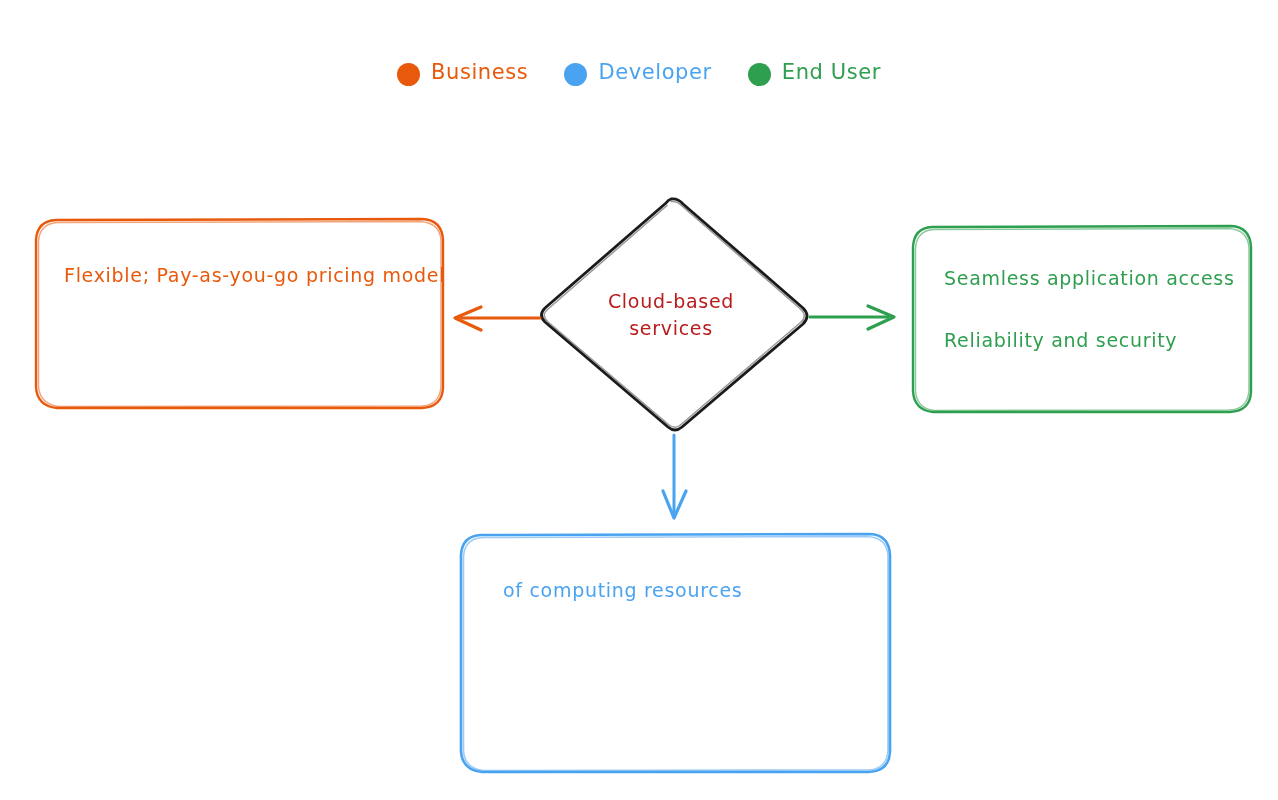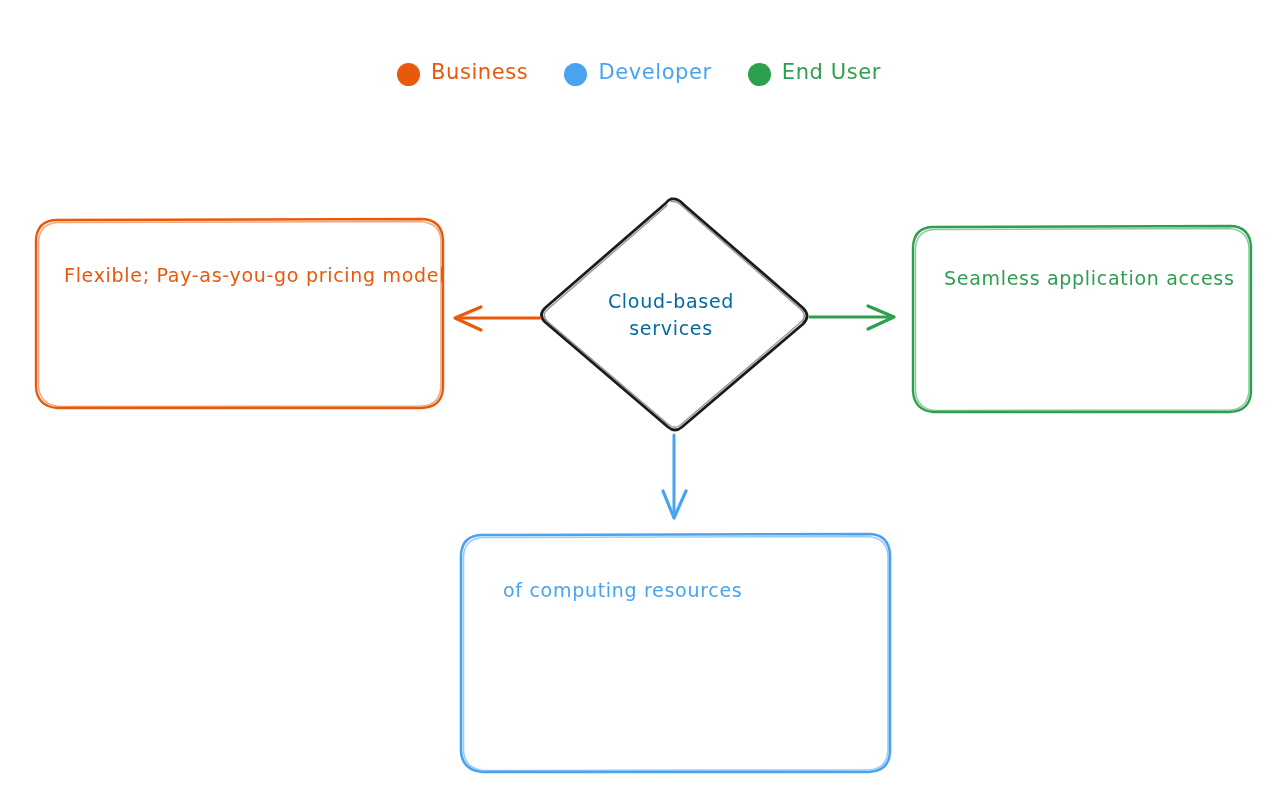--- a/index.html
+++ b/index.html
@@ -90,21 +90,21 @@
     width: 380px;
   }
   #bottom-text .node-line + .node-line { margin-top: 26px; }
 
   
   #diamond-text {
     left: 575px;
     top: 288px;
     width: 192px;
     text-align: center;
-    color: #0369a1;
+    color: #b91c1c;
   }
   #diamond-text .node-line {
     font-size: 19px;
     line-height: 1.42;
   }
 </style>
 </head>
 <body>
 
 <svg id="canvas" viewBox="0 0 1278 800" xmlns="http://www.w3.org/2000/svg" aria-hidden="true">
@@ -168,17 +168,18 @@
   <div class="node-line">Cloud-based</div>
   <div class="node-line">services</div>
 </div>
 
 <div class="node-text" id="left-text" style="color:#e8590c">
   <div class="node-line">Flexible; Pay-as-you-go pricing model</div>
 </div>
 
 <div class="node-text" id="right-text" style="color:#2e9e4f">
   <div class="node-line">Seamless application access</div>
+  <div class="node-line">Reliability and security</div>
 </div>
 
 <div class="node-text" id="bottom-text" style="color:#4aa3f0">
   <div class="node-line" style="margin-top:2px">of computing resources</div>
 </div>
 
 </body></html>

